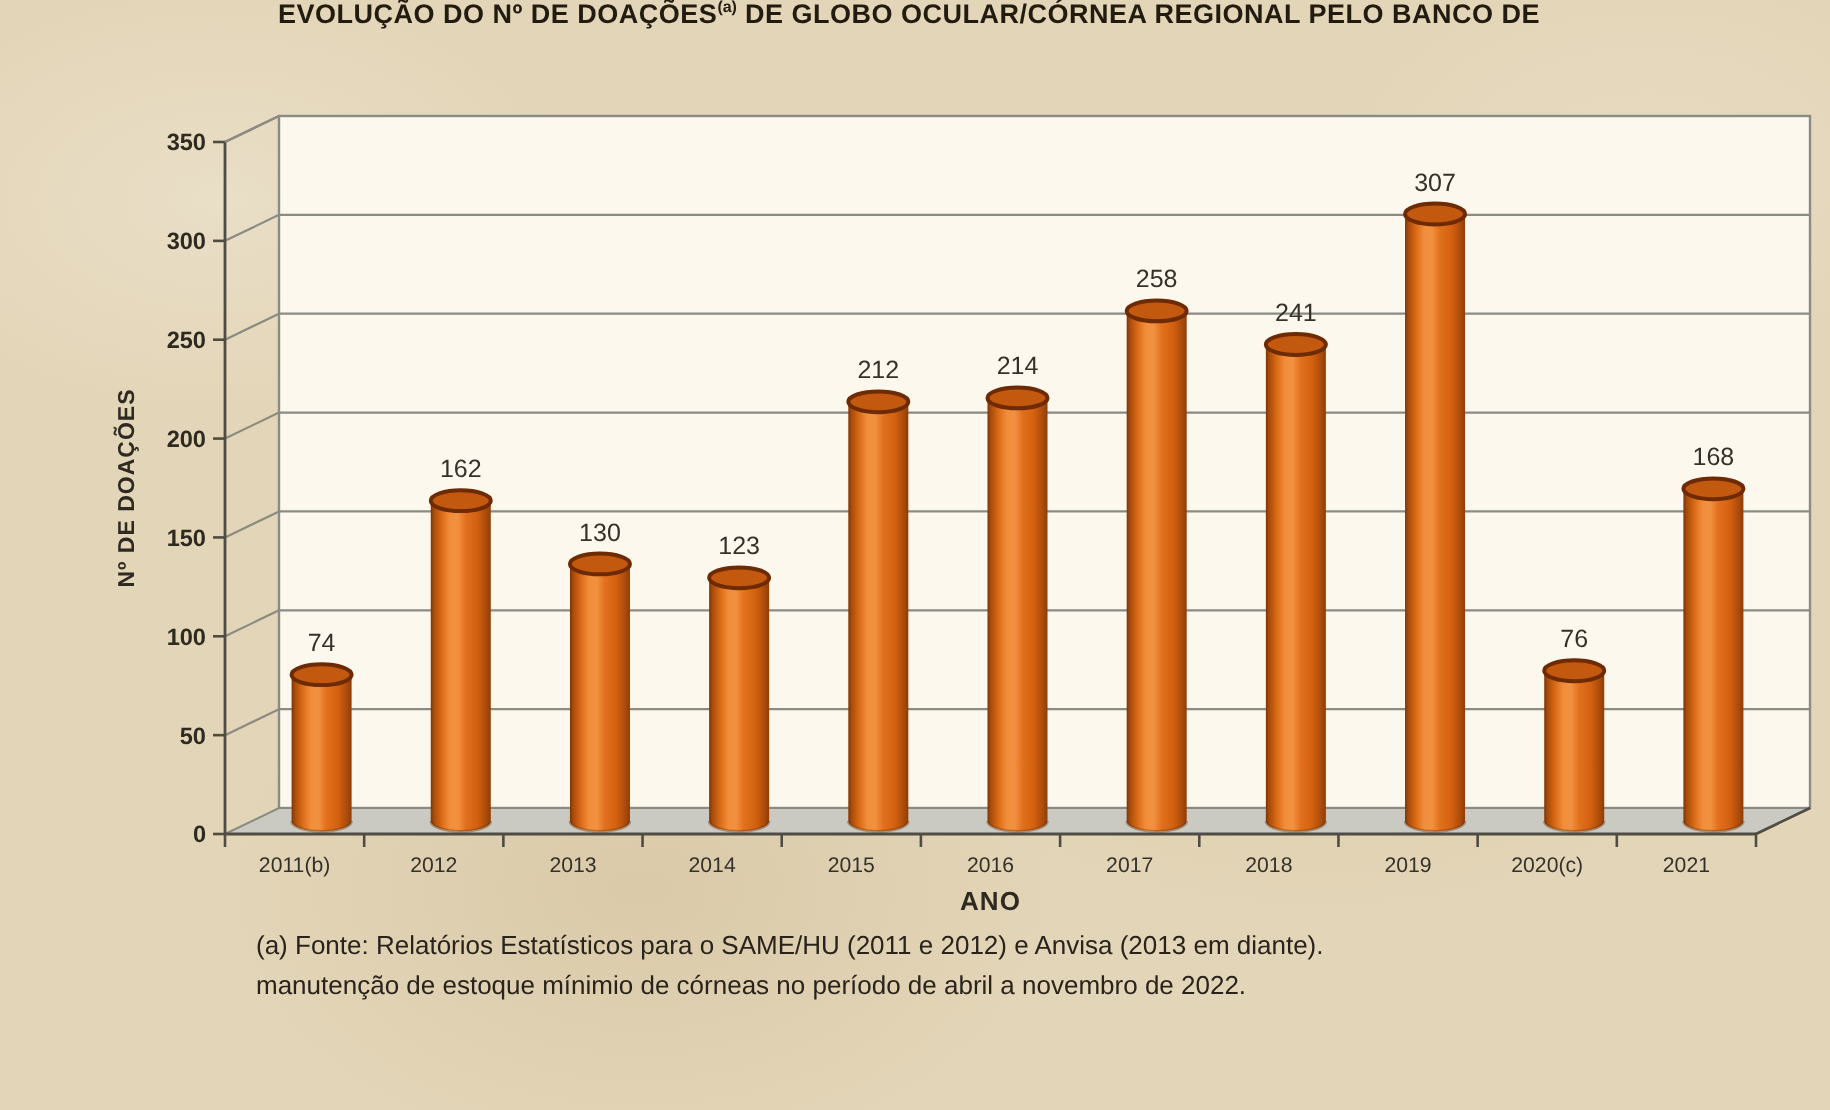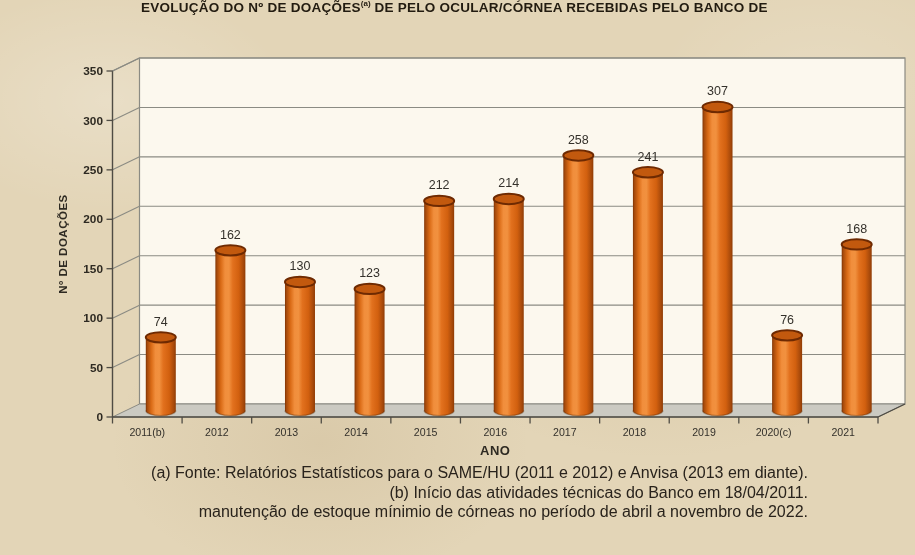--- a/index.html
+++ b/index.html
@@ -19,30 +19,30 @@
   .title{
     position:absolute;top:-9px;left:0;right:6px;
     text-align:center;
     font-size:13.5px;font-weight:bold;letter-spacing:.25px;
     line-height:26px;color:#221b10;
   }
   .title sup{font-size:8px;letter-spacing:0;}
   .chart-svg{position:absolute;left:0;top:0;}
   .footnotes{
     position:absolute;left:128px;top:463px;width:680px;
-    font-size:16px;line-height:19.5px;color:#29231c;text-align:right;
+    font-size:13px;line-height:19.5px;color:#29231c;
   }
 </style>
 </head>
 <body>
 
 <div class="screen">
 
   <div class="title">
-    <div><span>EVOLUÇÃO DO Nº DE DOAÇÕES</span><sup>(a)</sup><span> DE PELO OCULAR/CÓRNEA RECEBIDAS PELO BANCO DE</span></div>
+    <div><span>EVOLUÇÃO DO Nº DE DOAÇÕES</span><sup>(a)</sup><span> DE GLOBO OCULAR/CÓRNEA REGIONAL PELO BANCO DE</span></div>
   </div>
 
   <svg id="chart-svg" class="chart-svg" width="915" height="555" viewBox="0 0 915 555">
       <defs>
         <linearGradient id="cyl" x1="0" y1="0" x2="1" y2="0">
           <stop offset="0%" stop-color="#7e3304"></stop>
           <stop offset="5%" stop-color="#a64a0b"></stop>
           <stop offset="18%" stop-color="#d96a15"></stop>
           <stop offset="32%" stop-color="#f18e3c"></stop>
           <stop offset="45%" stop-color="#f1913f"></stop>
@@ -154,17 +154,16 @@
       <path d="M 841.7045454545455 410.5 A 15 5.2 0 0 0 871.7045454545455 410.5" fill="none" stroke="rgba(90,40,0,0.35)" stroke-width="1.4"></path>
       <ellipse cx="856.7045454545455" cy="244.42000000000002" rx="15" ry="5.2" fill="#c2590e" stroke="#6e2a02" stroke-width="2"></ellipse>
       <text x="856.7045454545455" y="232.72000000000003" text-anchor="middle" font-size="12.5" fill="#34312b">168</text>
       <text x="843.2045454545455" y="436" text-anchor="middle" font-size="10.6" fill="#34312b">2021</text>
       <text x="67" y="244" text-anchor="middle" font-size="11.5" font-weight="bold" fill="#2e2a22" letter-spacing="0.5" transform="rotate(-90 67 244)">Nº DE DOAÇÕES</text>
       <text x="495.25" y="455" text-anchor="middle" font-size="13" font-weight="bold" fill="#2e2a22" letter-spacing="0.5">ANO</text>
     </svg>
 
   <div class="footnotes">
     <div>(a) Fonte: Relatórios Estatísticos para o SAME/HU (2011 e 2012) e Anvisa (2013 em diante).</div>
-    <div>(b) Início das atividades técnicas do Banco em 18/04/2011.</div>
     <div>manutenção de estoque mínimio de córneas no período de abril a novembro de 2022.</div>
   </div>
 
 </div>
 
 </body></html>

